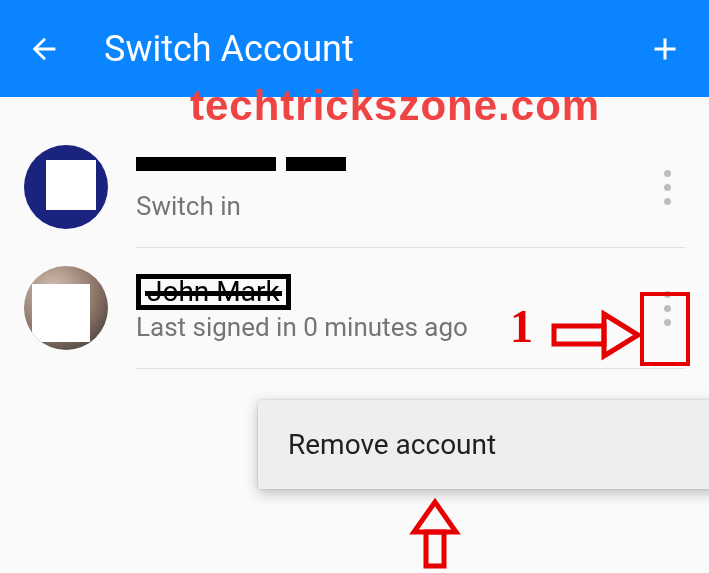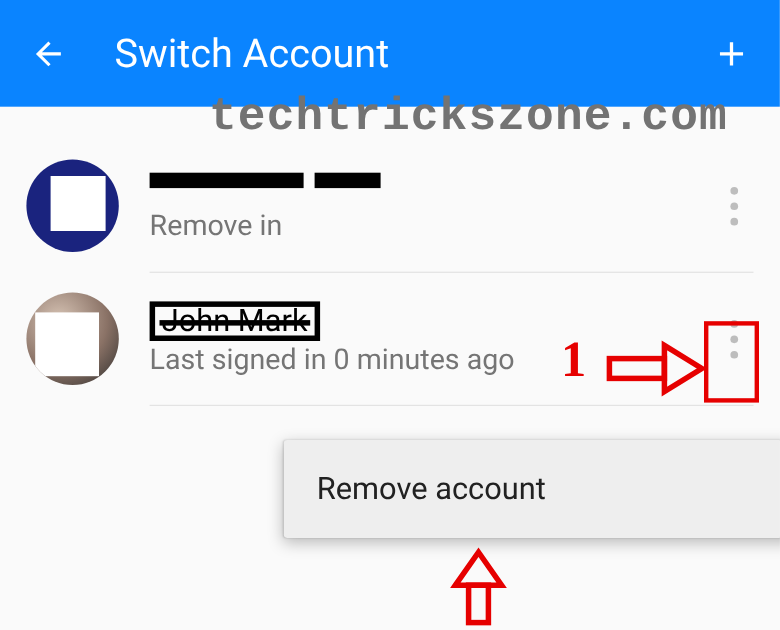--- a/index.html
+++ b/index.html
@@ -41,24 +41,24 @@
     align-items: center;
     justify-content: center;
     cursor: pointer;
   }
   .add-btn svg { width: 36px; height: 36px; fill: #fff; }
 
   .watermark {
     position: absolute;
     top: 82px;
     left: 190px;
-    font-family: Liberation Mono, monospace;
+    font-family: Liberation Sans, sans-serif;
     font-size: 42px;
     font-weight: bold;
-    color: #737373;
+    color: #ef4444;
     letter-spacing: 1px;
     pointer-events: none;
     z-index: 5;
   }
 
   .list {
     padding-top: 30px;
   }
   .row {
     display: flex;
@@ -207,21 +207,21 @@
 
   <div class="row row1">
     <div class="avatar blue">
       <div class="mask"></div>
     </div>
     <div class="info">
       <div class="name">
         <span class="blackbar"></span>
           <span class="blackbar"></span>
       </div>
-      <div class="status">Remove in</div>
+      <div class="status">Switch in</div>
       <span class="dot1"></span><span class="dot2"></span>
     </div>
     <div class="kebab">
       <span></span>
         <span></span>
         <span></span>
     </div>
   </div>
 
   <div class="divider"></div>

